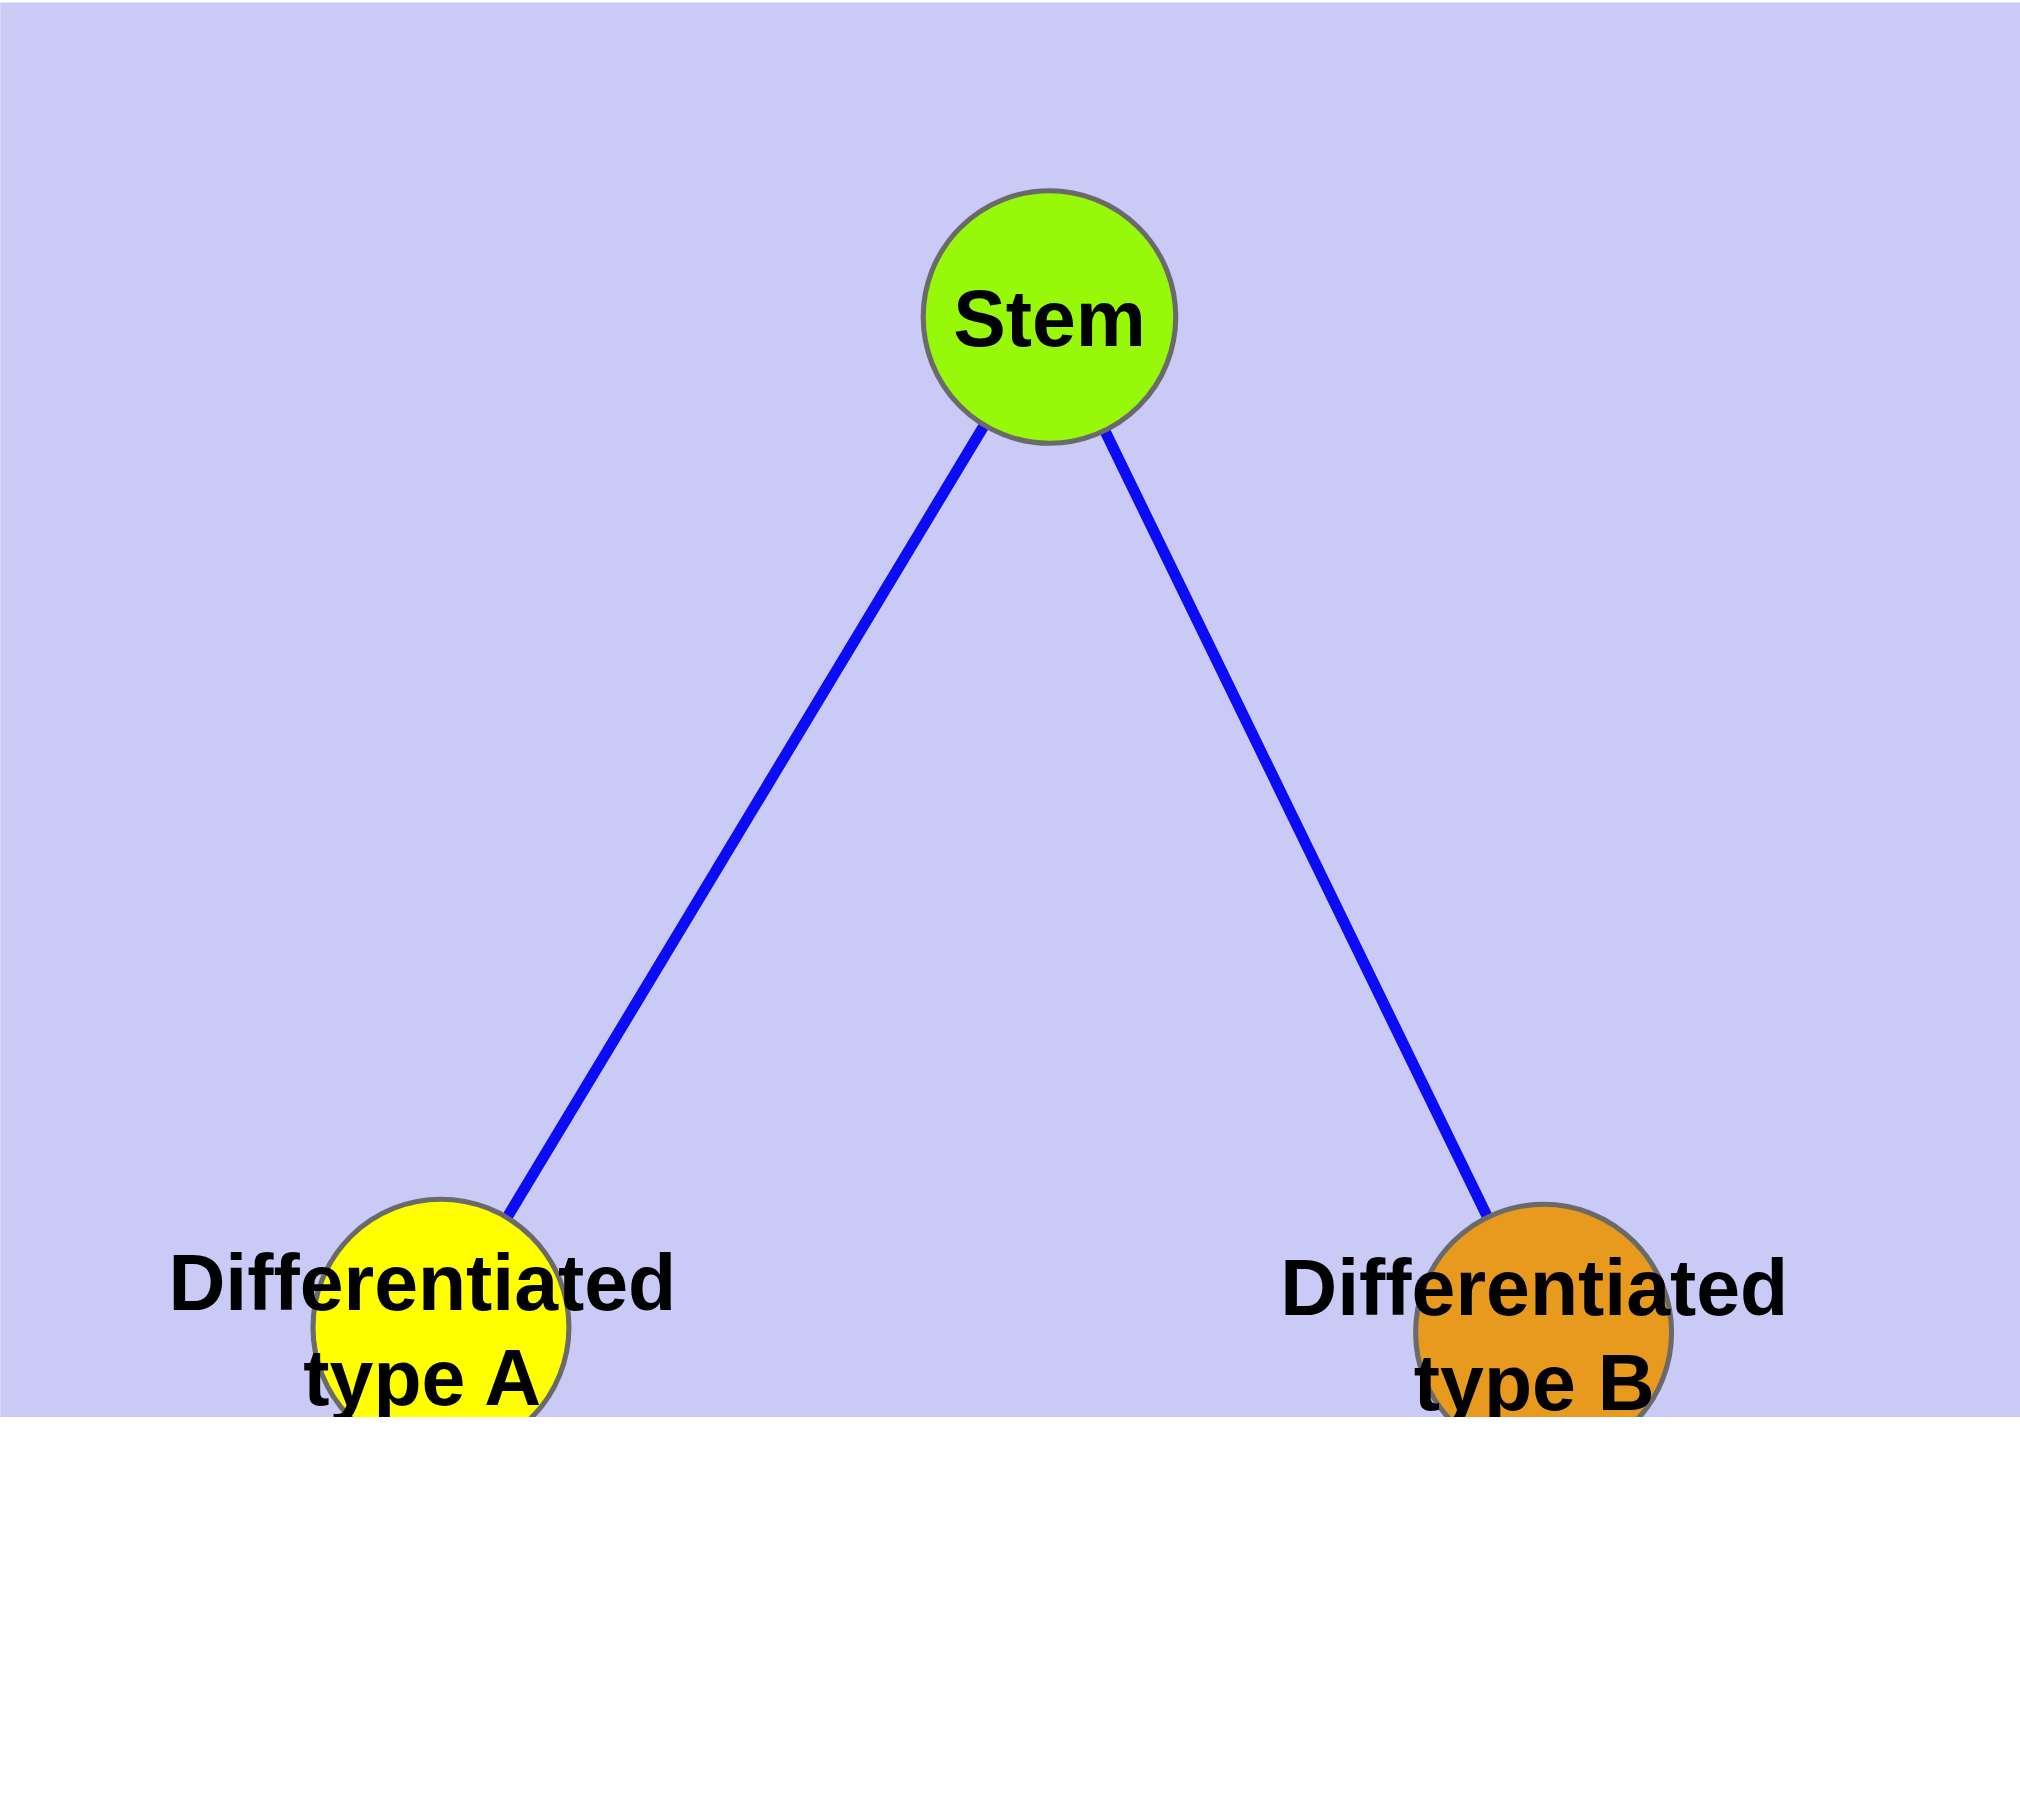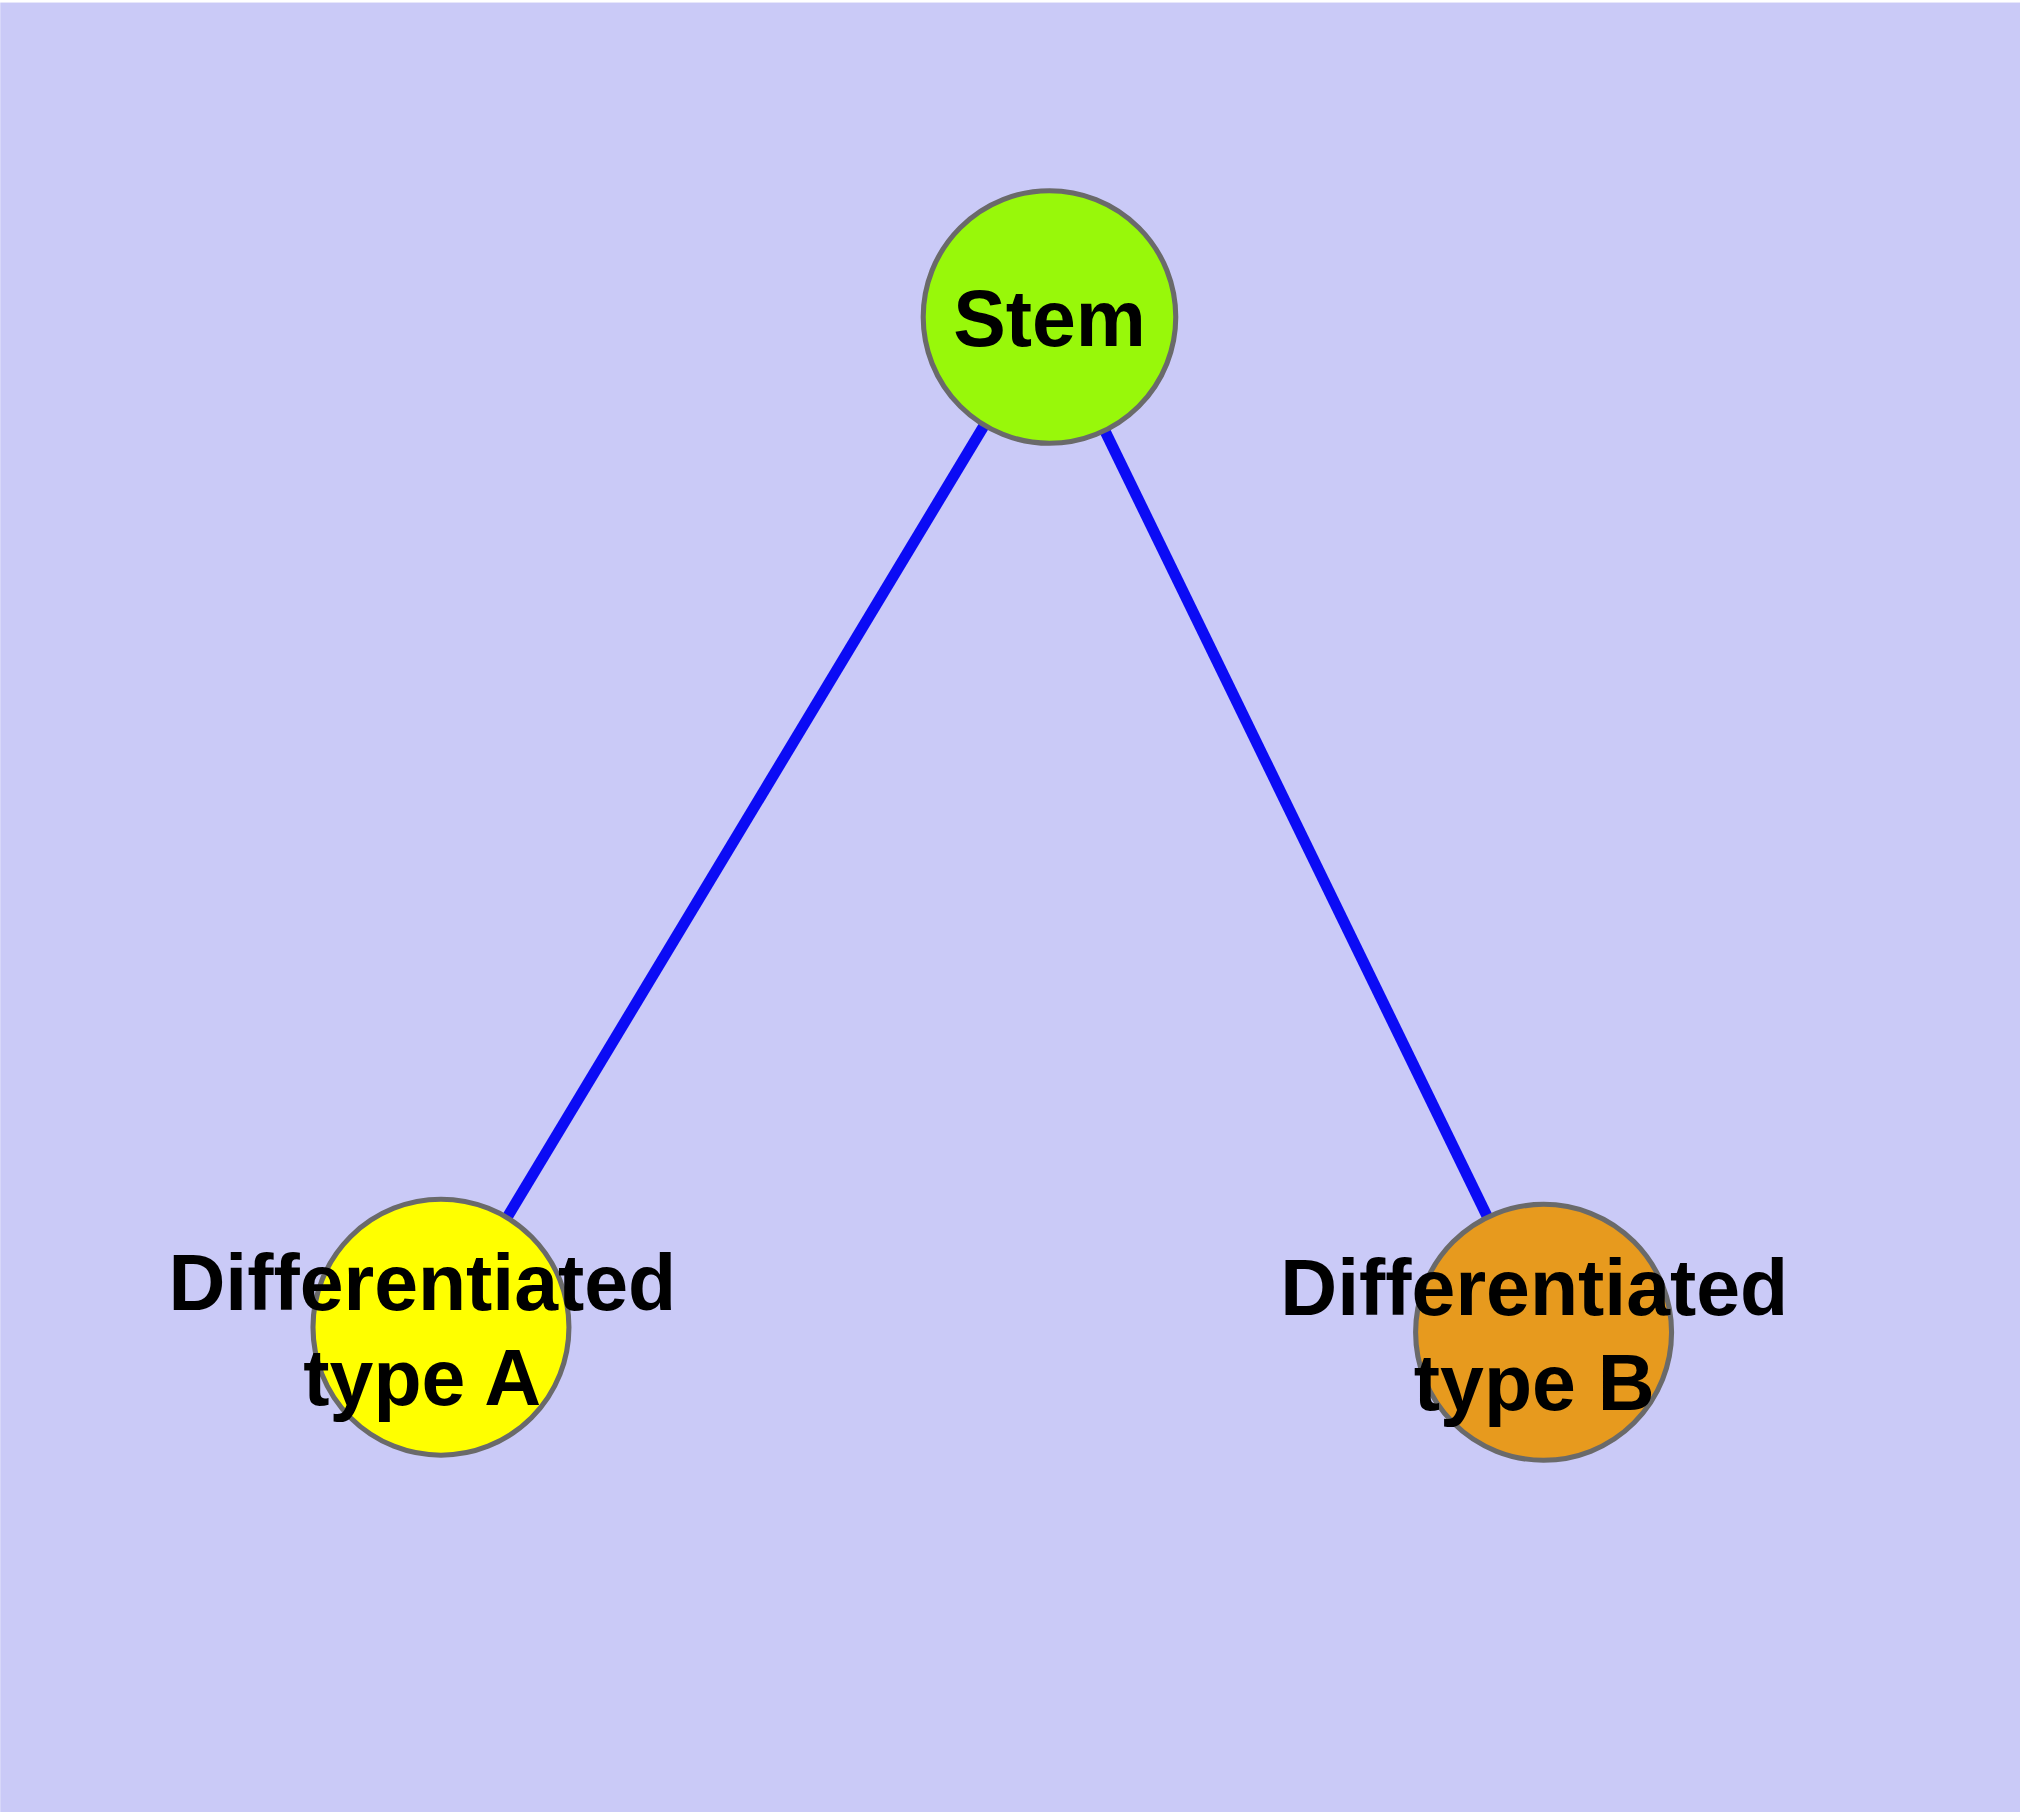--- a/index.html
+++ b/index.html
@@ -3,21 +3,21 @@
 <meta charset="utf-8">
 <style>
   html, body {
     margin: 0;
     padding: 0;
     background: #ffffff;
   }
   .stage {
     position: relative;
     width: 2021px;
-    height: 1812px;
+    height: 1417px;
     background: #ffffff;
     overflow: hidden;
     font-family: "Liberation Sans", sans-serif;
   }
   svg.graph {
     display: block;
     width: 2021px;
     height: 1812px;
   }
   .node-label {

